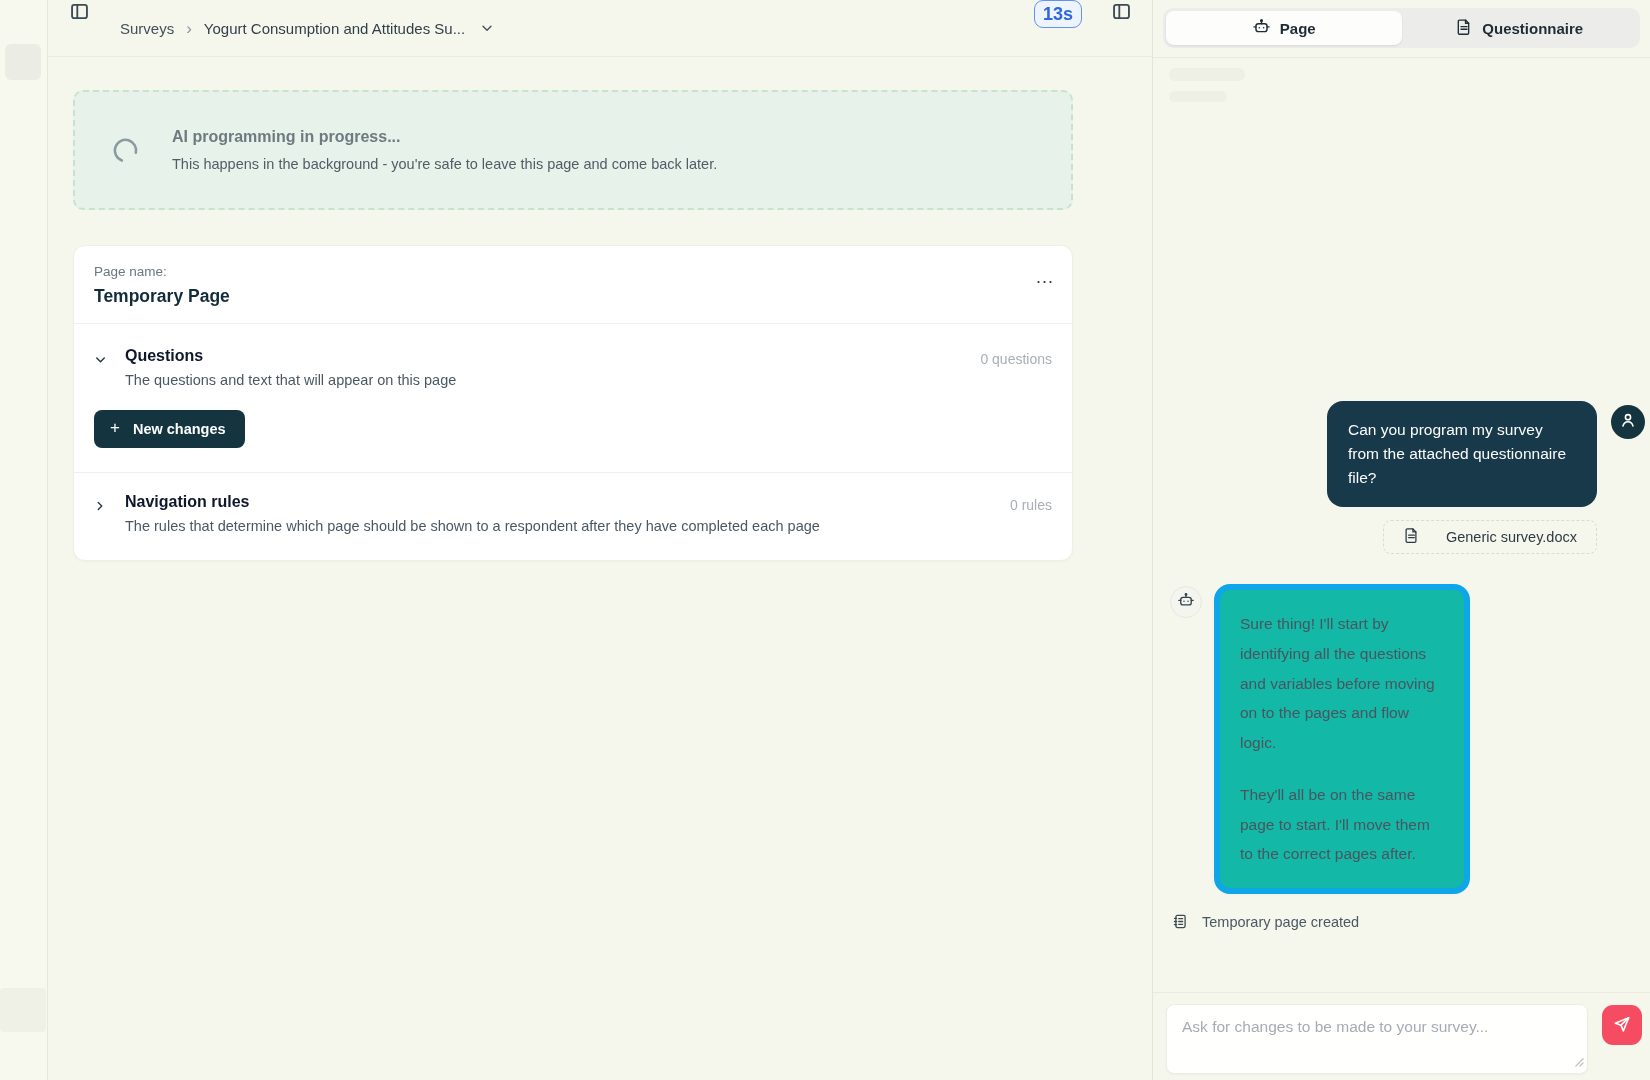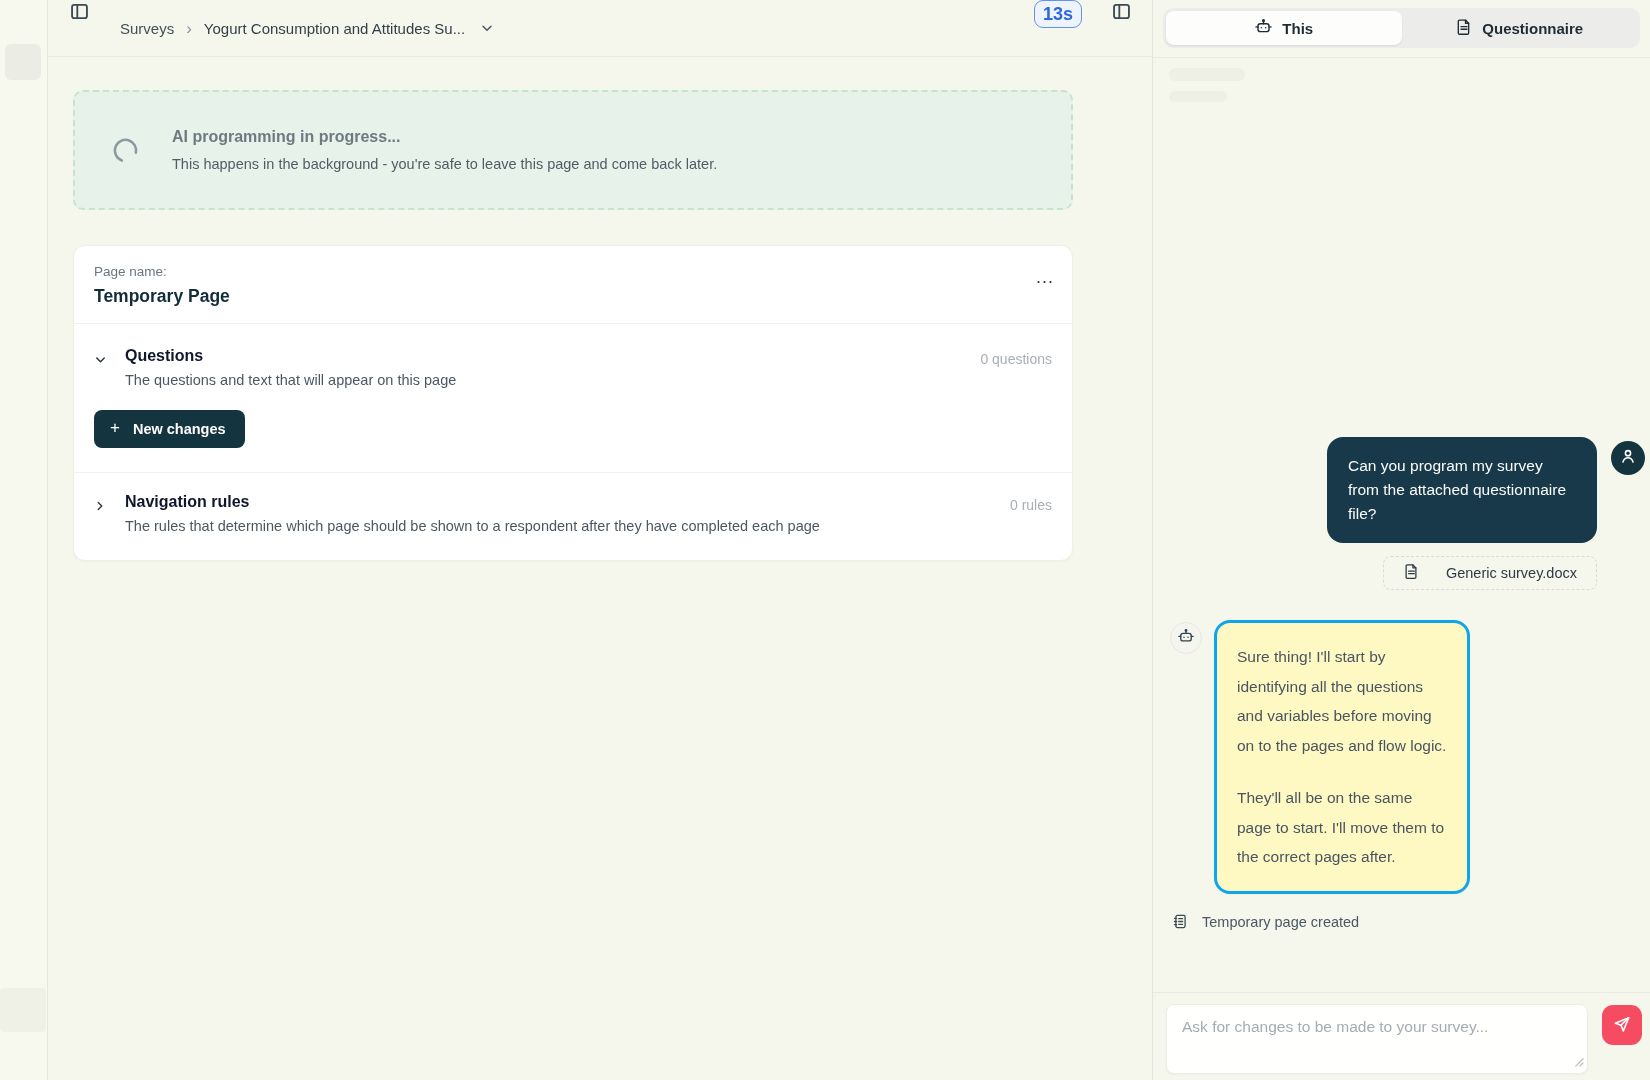--- a/index.html
+++ b/index.html
@@ -124,21 +124,21 @@
     border:1.5px dashed #dadbd2; border-radius:8px; padding:6px 19px;
     font-size:14.5px; color:#2e3b46; background:transparent; cursor:pointer;
   }
   .msg-bot-row { display:flex; align-items:flex-start; gap:12px; margin-top:30px; }
   .bot-avatar {
     width:32px; height:32px; border-radius:50%; background:#f4f5ef;
     border:1px solid #e7e8df; flex:none; margin-left:5px; margin-top:2px;
     display:flex; align-items:center; justify-content:center; color:#33444f;
   }
   .bot-bubble {
-    background:#fef9c3; border:3px solid #0ea5e9; border-radius:16px;
+    background:#14b8a6; border:6px solid #0ea5e9; border-radius:16px;
     padding:19px 20px; width:256px; font-size:15.5px; line-height:1.92;
     color:#4a5560; box-shadow:0 1px 2px rgba(20,40,50,0.03);
   }
   .bot-bubble p + p { margin-top:22px; }
   .status-row {
     display:flex; align-items:center; gap:13px; margin:19px 0 62px 7px;
     font-size:14.5px; color:#4b5863;
   }
   .status-row .st-icon { color:#3c4a54; display:flex; }
 
@@ -270,21 +270,21 @@
             <svg width="19" height="19" viewBox="0 0 24 24" fill="none" stroke="#1f2c35" stroke-width="1.8" stroke-linecap="round" stroke-linejoin="round">
                 <rect x="5" y="8.5" width="14" height="10" rx="3"></rect>
                 <line x1="12" y1="8.5" x2="12" y2="5.5"></line>
                 <circle cx="12" cy="4.5" r="1" fill="#1f2c35"></circle>
                 <line x1="2.5" y1="12.5" x2="5" y2="12.5"></line>
                 <line x1="19" y1="12.5" x2="21.5" y2="12.5"></line>
                 <circle cx="9.3" cy="13.5" r="1" fill="#1f2c35" stroke="none"></circle>
                 <circle cx="14.7" cy="13.5" r="1" fill="#1f2c35" stroke="none"></circle>
               </svg>
           </span>
-          <span>This</span>
+          <span>Page</span>
         </button>
         <button class="tab">
           <span>
             <svg width="18" height="18" viewBox="0 0 24 24" fill="none" stroke="#1f2c35" stroke-width="1.8" stroke-linecap="round" stroke-linejoin="round">
                 <path d="M6 2.8h8l4.2 4.2v13a1.6 1.6 0 0 1-1.6 1.6H6A1.6 1.6 0 0 1 4.4 20V4.4A1.6 1.6 0 0 1 6 2.8z"></path>
                 <polyline points="14,2.8 14,7 18.2,7"></polyline>
                 <line x1="8" y1="11.5" x2="16" y2="11.5"></line>
                 <line x1="8" y1="15" x2="16" y2="15"></line>
               </svg>
           </span>

